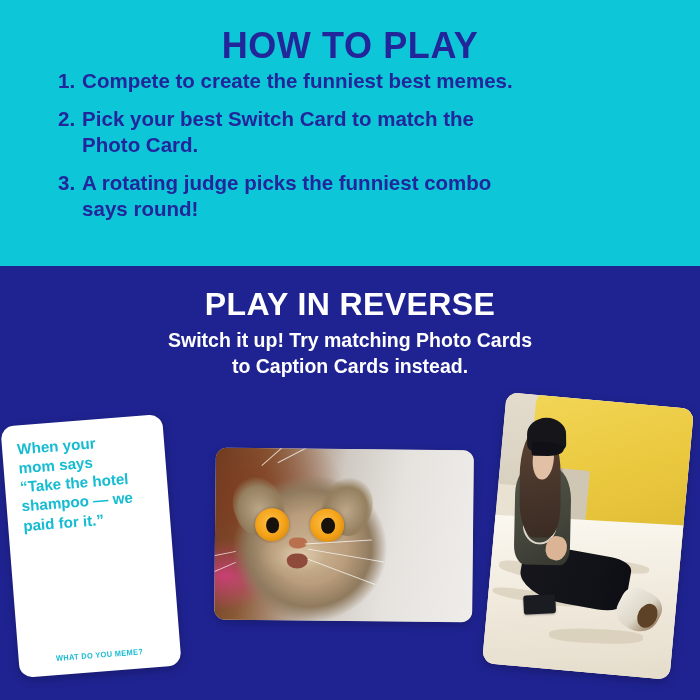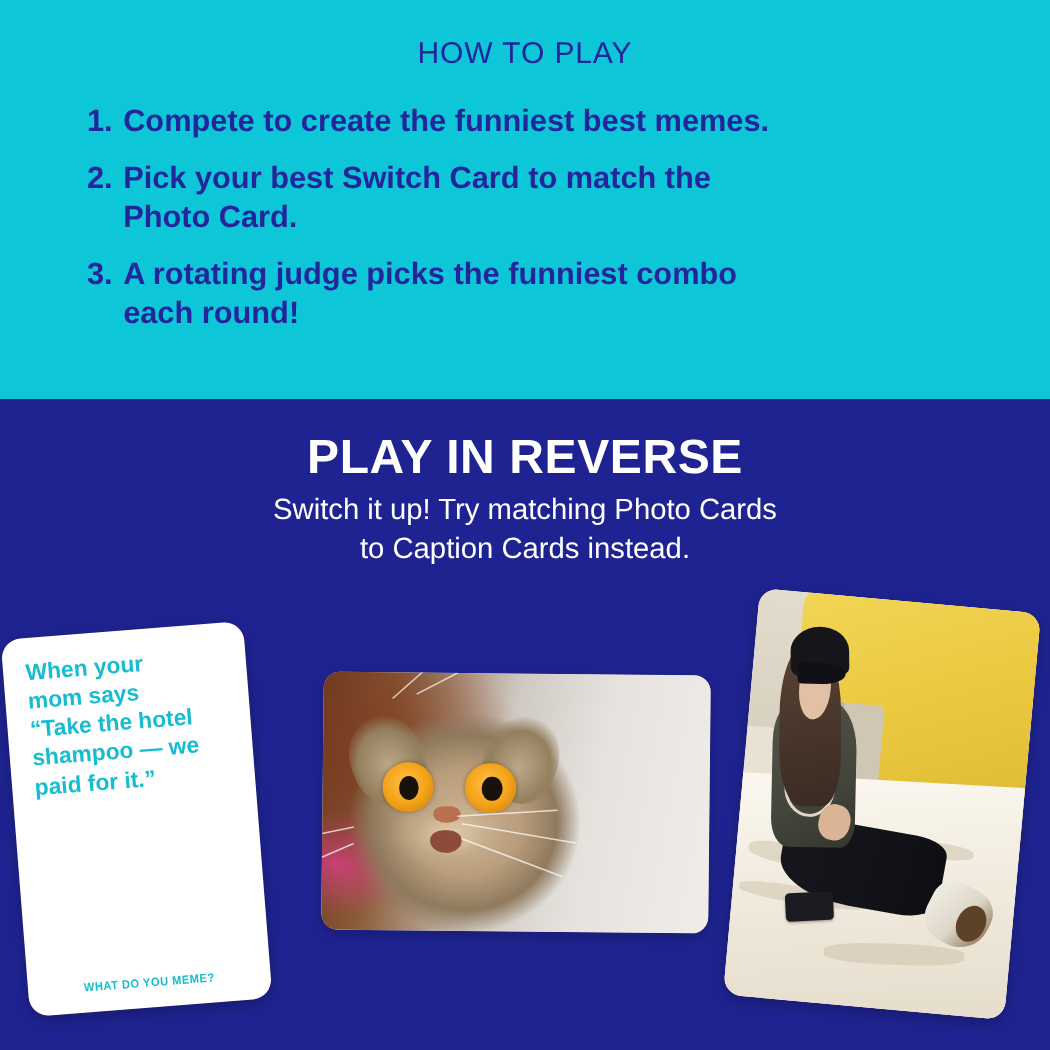--- a/index.html
+++ b/index.html
@@ -27,22 +27,22 @@
     width: 700px;
     height: 266px;
     background: #0dc6d8;
     overflow: hidden;
   }
   .howto-title {
     position: absolute;
     left: 0; top: 25px;
     width: 700px;
     text-align: center;
-    font-size: 20px;
-    font-weight: normal;
+    font-size: 36px;
+    font-weight: bold;
     letter-spacing: 0.6px;
     color: #22269a;
     font-family: "Liberation Sans", sans-serif;
   }
   .steps {
     position: absolute;
     left: 58px;
     top: 68px;
     width: 600px;
   }
@@ -83,21 +83,21 @@
     font-weight: bold;
     letter-spacing: 0.4px;
     color: #ffffff;
   }
   .reverse-sub {
     position: absolute;
     left: 0; top: 62px;
     width: 700px;
     text-align: center;
     font-size: 19.5px;
-    font-weight: normal;
+    font-weight: bold;
     line-height: 1.32;
     color: #ffffff;
     white-space: pre-line;
   }
 
   
   .card {
     position: absolute;
     border-radius: 12px;
     overflow: hidden;
@@ -431,21 +431,21 @@
 
       <div class="step">
         <span class="step-num">2.</span>
         <span class="step-text">Pick your best Switch Card to match the
 Photo Card.</span>
       </div>
 
       <div class="step">
         <span class="step-num">3.</span>
         <span class="step-text">A rotating judge picks the funniest combo
-each round!</span>
+says round!</span>
       </div>
 
     </div>
   </div>
 
   <div class="panel-bottom">
 
     <div class="reverse-title">PLAY IN REVERSE</div>
 
     <div class="reverse-sub">Switch it up! Try matching Photo Cards

